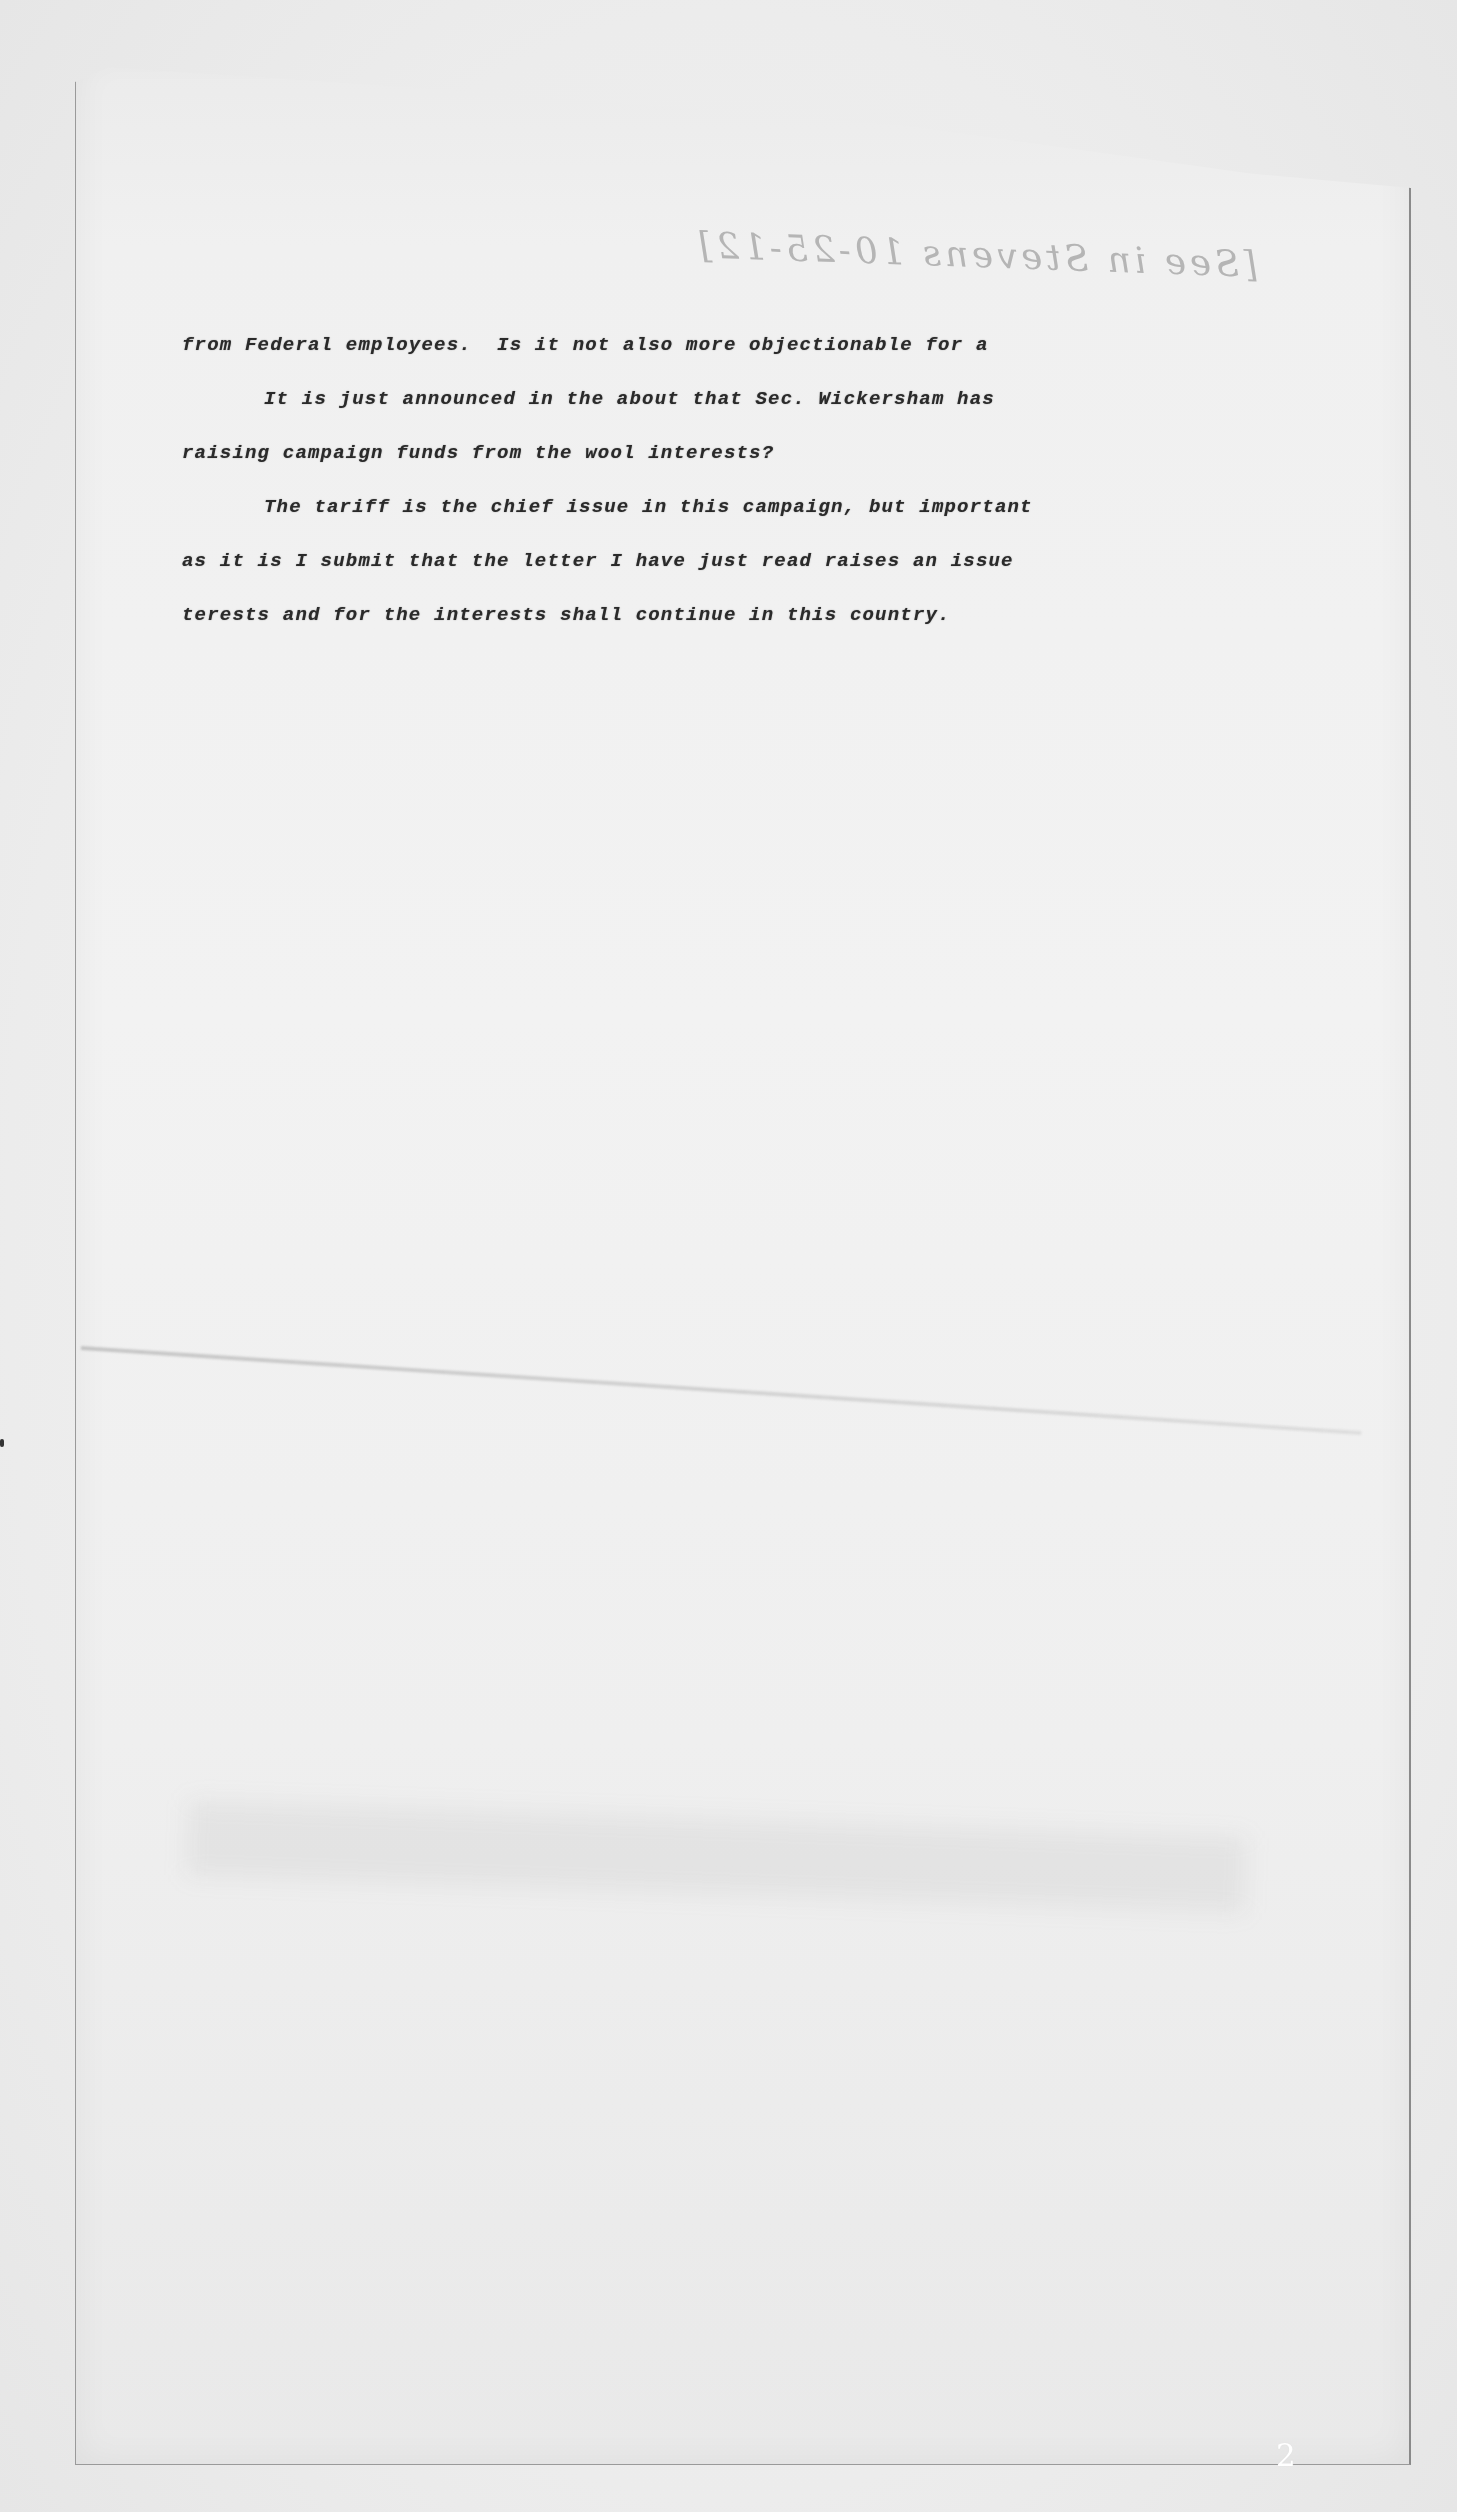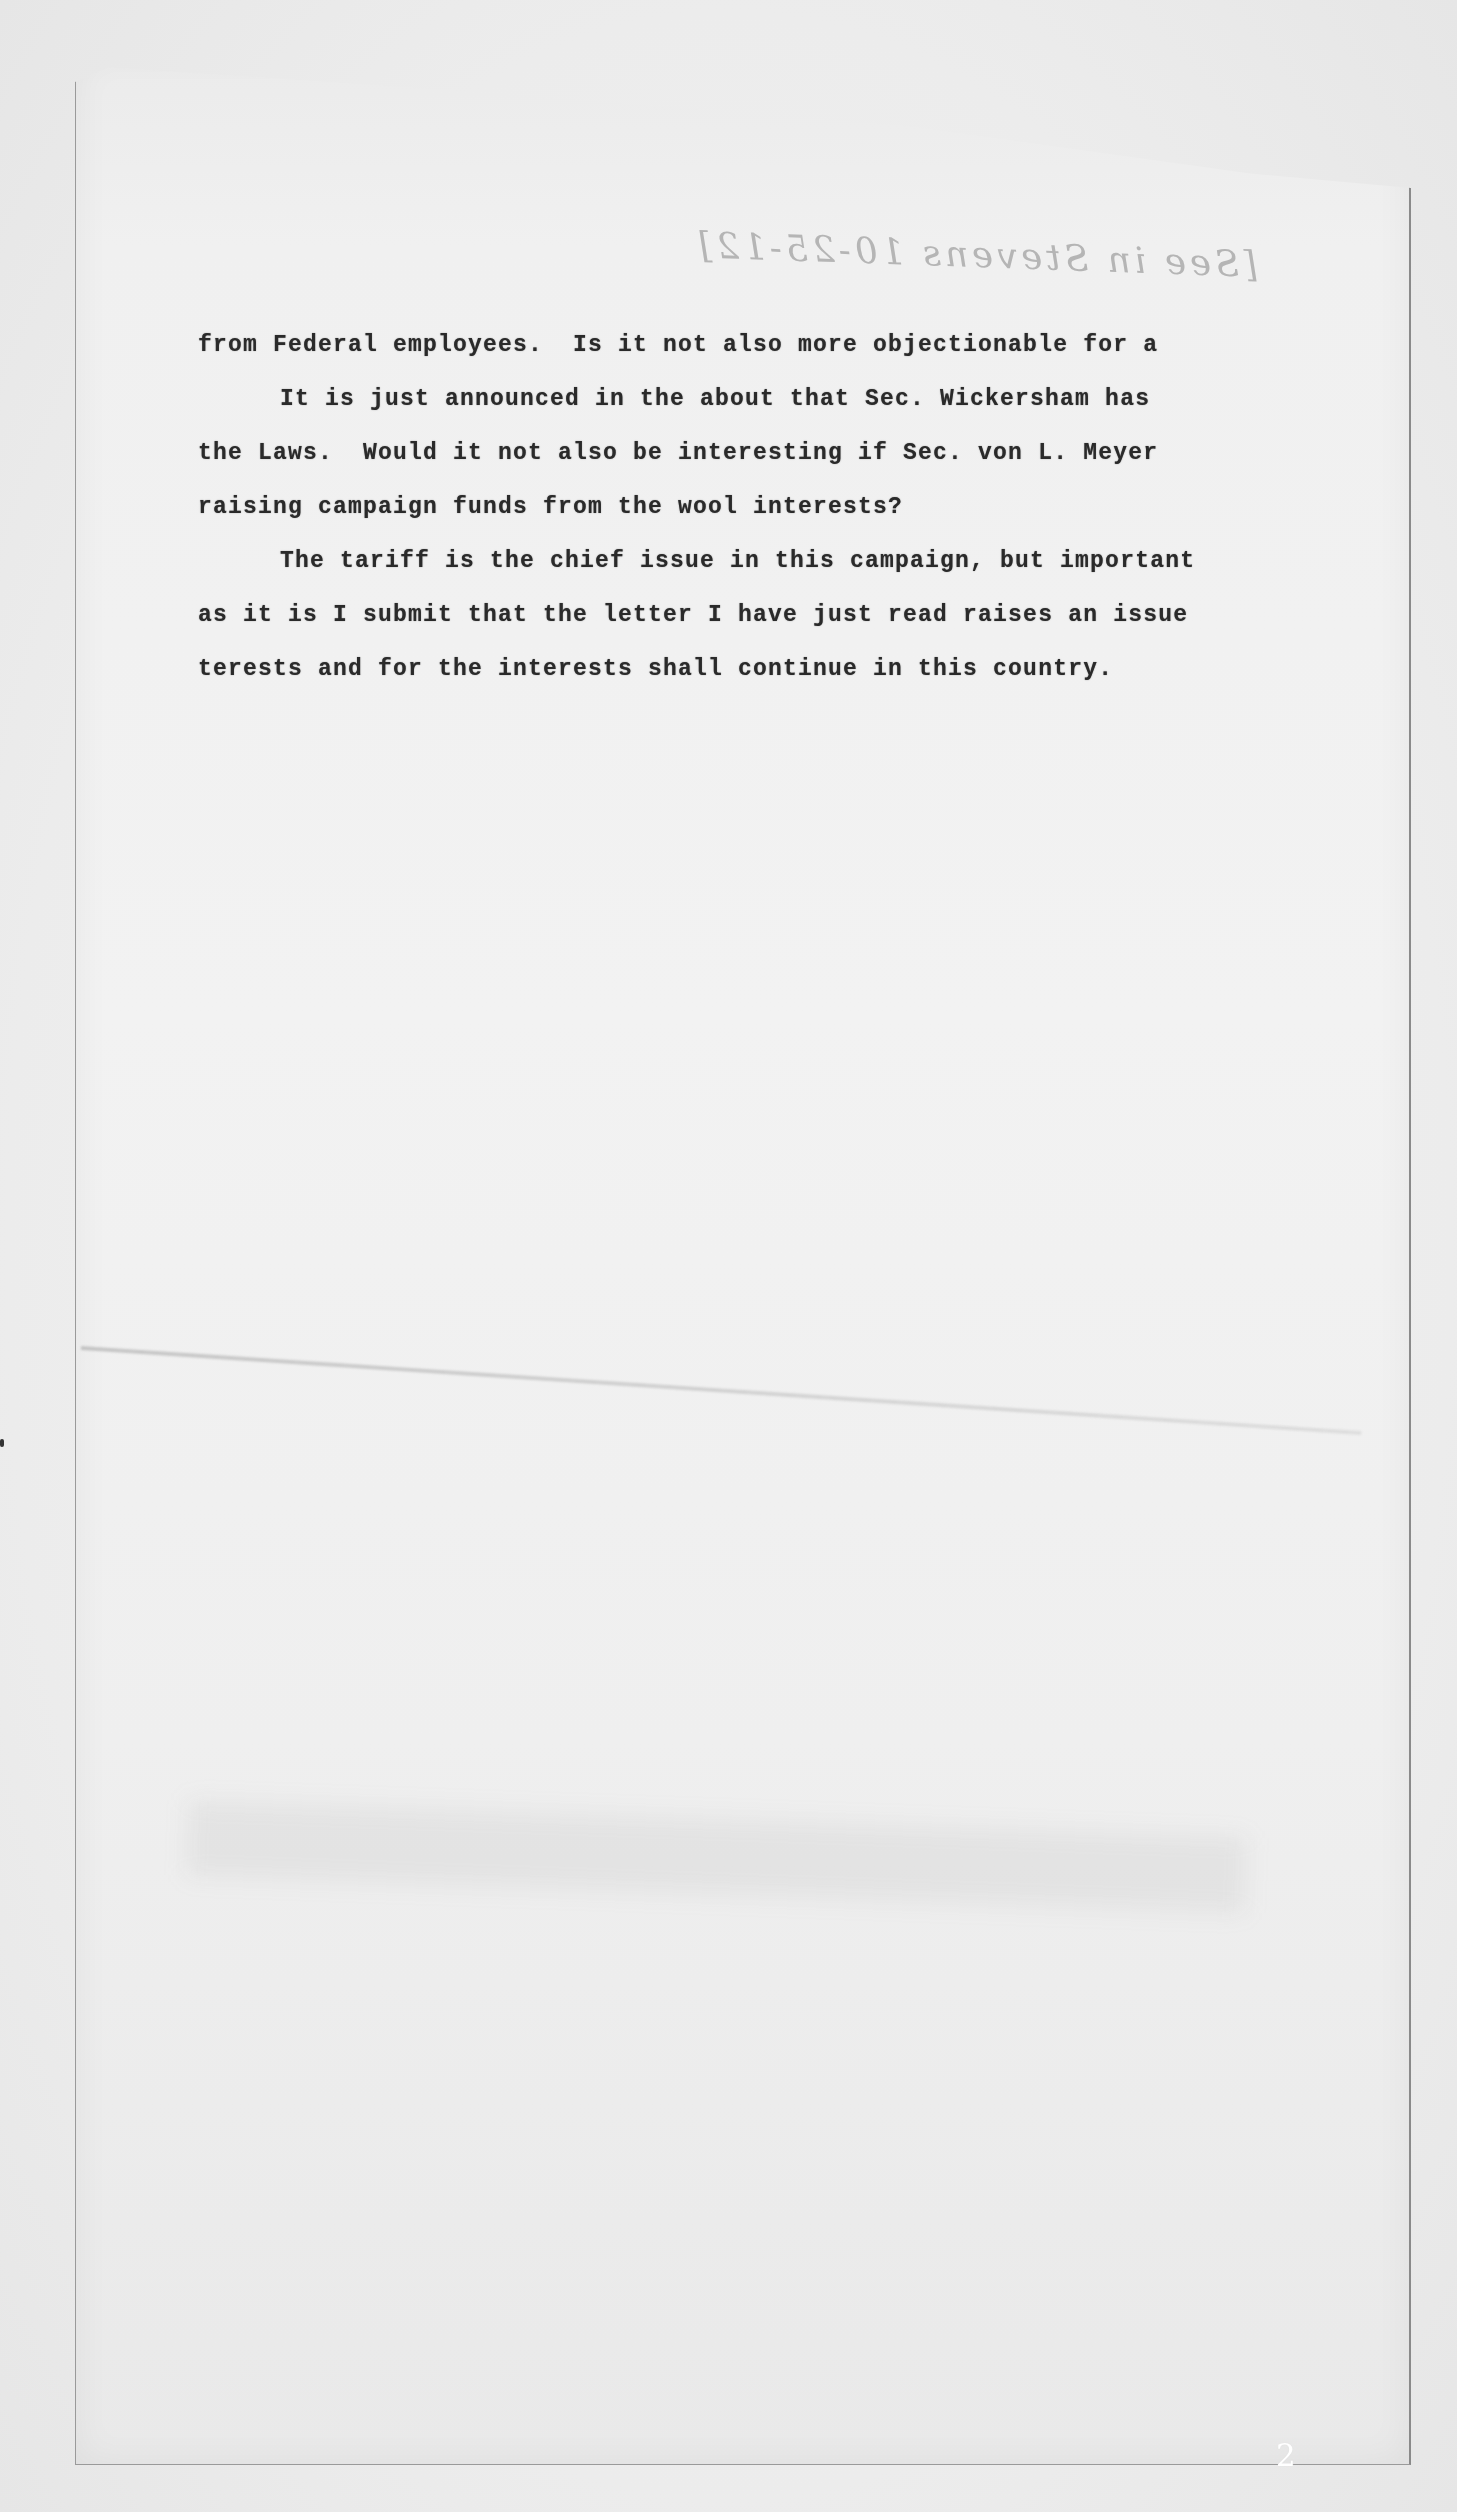--- a/index.html
+++ b/index.html
@@ -61,30 +61,31 @@
       font-family: "DejaVu Serif", serif;
       font-style: italic;
       font-size: 36px;
       color: #b5b5b5;
       transform: scaleX(-1) rotate(-2deg);
       letter-spacing: 3.7px;
       white-space: nowrap;
     }
     .typed {
       position: absolute;
-      left: 198px;
+      left: 182px;
       top: 318px;
       width: 1159px;
       color: #2a2a2a;
       font-family: "Liberation Mono", "DejaVu Sans Mono", monospace;
       font-weight: bold;
-      font-size: 23px;
+      font-size: 19px;
       line-height: 54px;
       letter-spacing: 1.2px;
       text-shadow: 0 0 1.2px rgba(40,40,40,0.55);
+      font-style: italic;
     }
     .typed p {
       margin: 0;
       white-space: pre;
     }
     .typed .indent {
       padding-left: 82px;
     }
     .corner-mark {
       position: absolute;
@@ -116,21 +117,20 @@
 <div class="edge-dot"></div>
 
 <div class="annotation">[See in Stevens 10-25-12]</div>
 
 <div class="typed">
   <div>
     <p>from Federal employees.  Is it not also more objectionable for a</p>
   </div>
   <div>
     <p class="indent">It is just announced in the about that Sec. Wickersham has</p>
-    <p>the Laws.  Would it not also be interesting if Sec. von L. Meyer</p>
     <p>raising campaign funds from the wool interests?</p>
   </div>
   <div>
     <p class="indent">The tariff is the chief issue in this campaign, but important</p>
     <p>as it is I submit that the letter I have just read raises an issue</p>
     <p>terests and for the interests shall continue in this country.</p>
   </div>
 </div>
 
 <div class="corner-mark">2</div>

